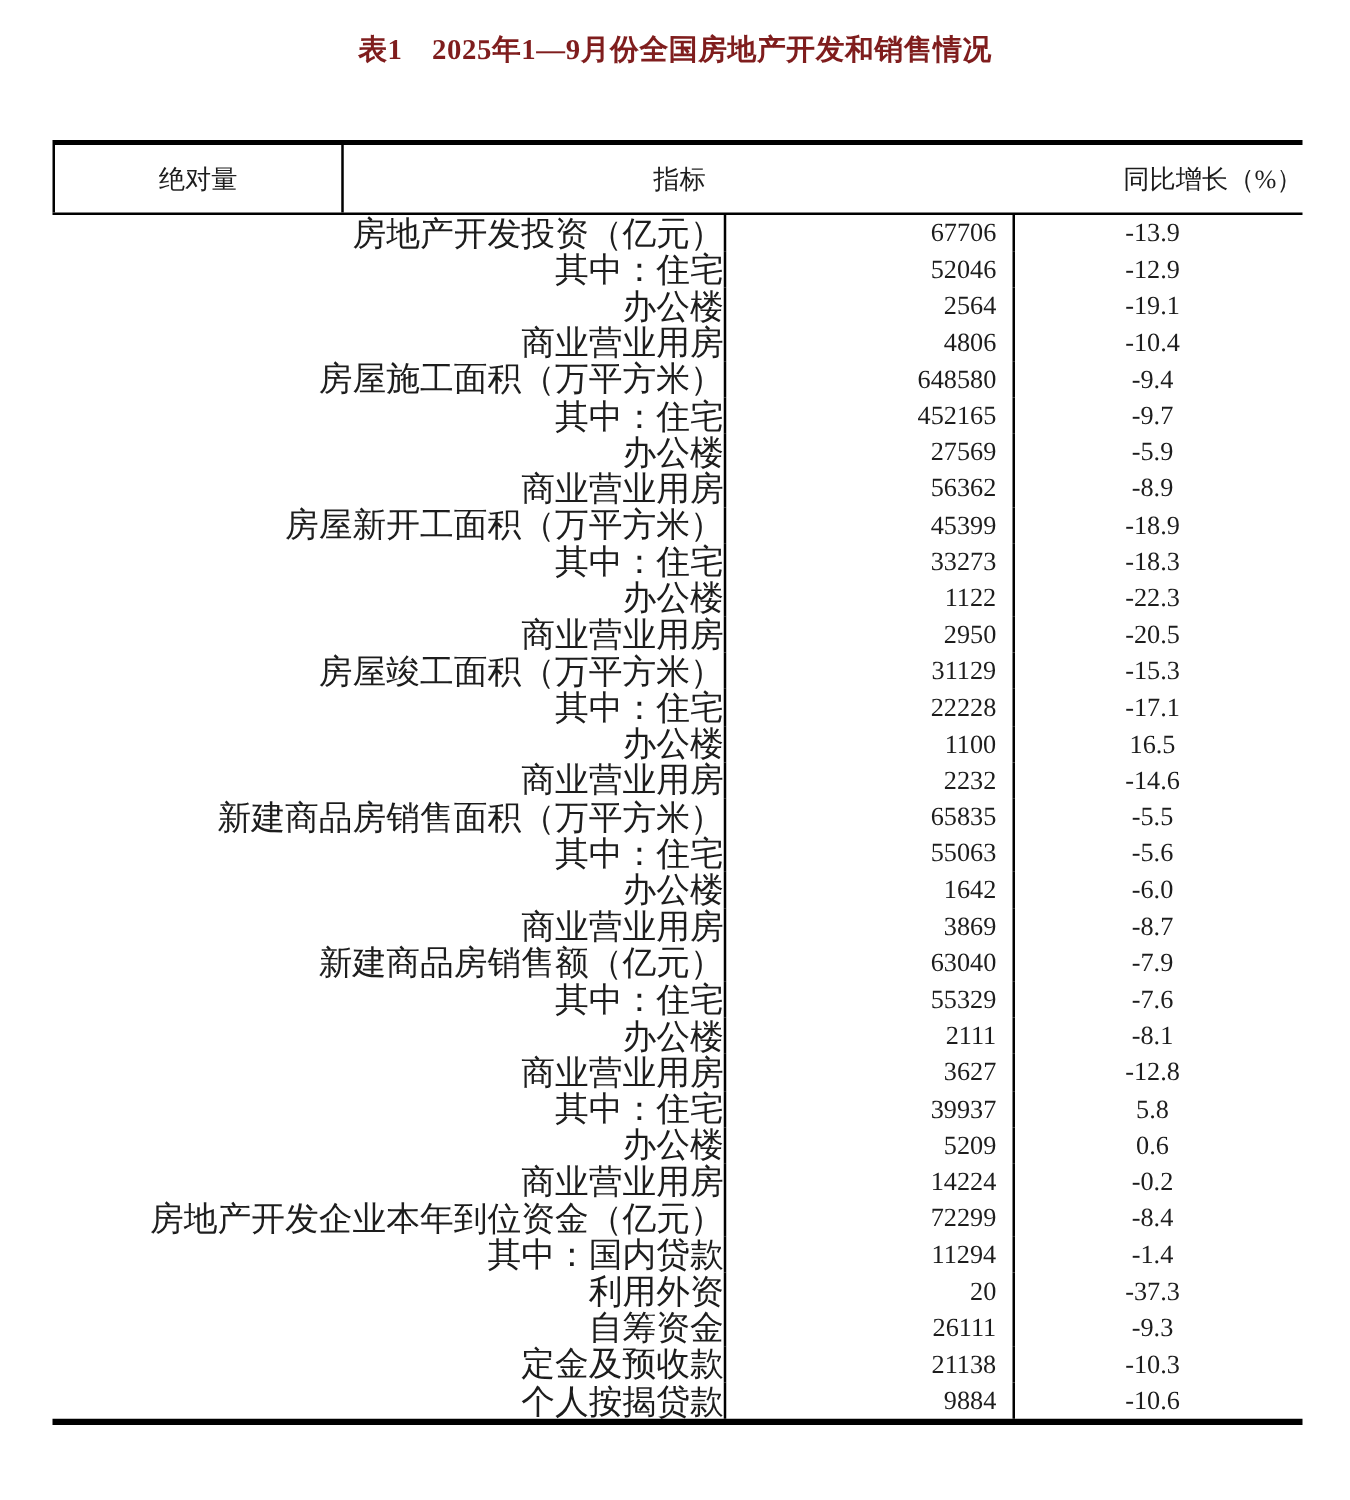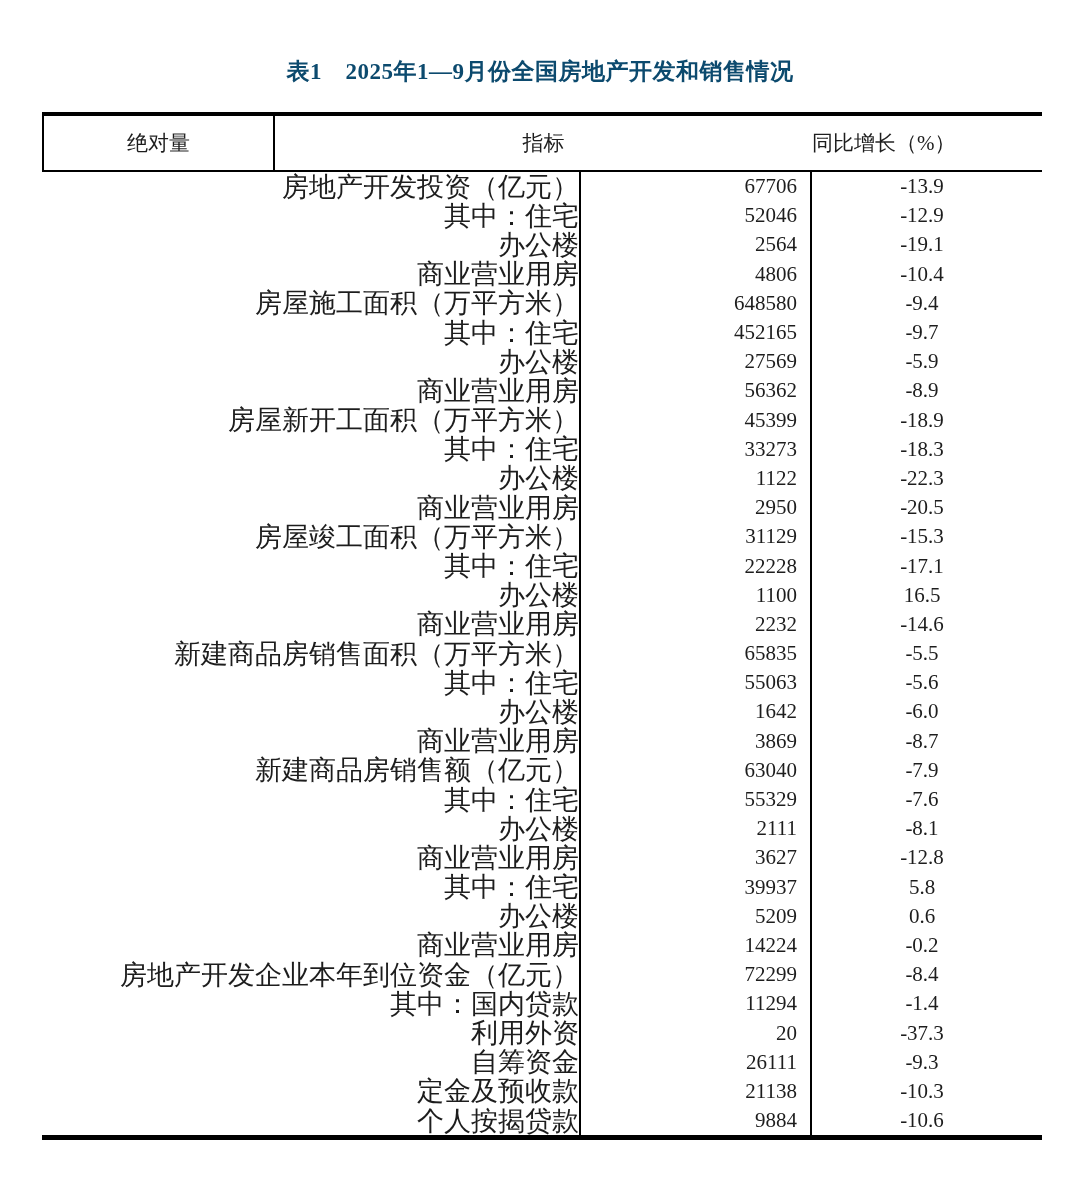--- a/index.html
+++ b/index.html
@@ -12,23 +12,22 @@
     overflow: hidden;
   }
   .title {
     position: absolute;
     top: 24px;
     left: 0;
     width: 1080px;
     text-align: center;
     font-size: 23px;
     font-weight: bold;
-    color: #0c4a6e;
+    color: #7f1d1d;
     letter-spacing: 0.5px;
-    margin-top: 32px;
   }
   .stat-table {
     position: absolute;
     top: 112px;
     left: 42px;
     width: 1000px;
     border-top: 4px solid #000000;
     border-bottom: 5px solid #000000;
     color: #1d1d1d;
   }
@@ -66,21 +65,21 @@
     align-items: center;
     justify-content: flex-end;
   }
   .header-row .col-absolute { justify-content: center; padding-right: 0; }
   .col-growth {
     width: 230px;
     text-align: center;
     padding-right: 10px;
     font-size: 21px;
   }
-  .header-row .col-growth { text-align: left; padding-right: 0; }
+  .header-row .col-growth { text-align: right; padding-right: 0; }
   .indent-main { padding-left: 30px; }
   .indent-qizhong { padding-left: 50px; }
   .indent-sub { padding-left: 108px; }
 </style>
 </head>
 <body style="background: rgb(255, 255, 255);">
 
 <h1 class="title">表1　2025年1—9月份全国房地产开发和销售情况</h1>
 
 <div class="stat-table" style="color: rgb(29, 29, 29);">

